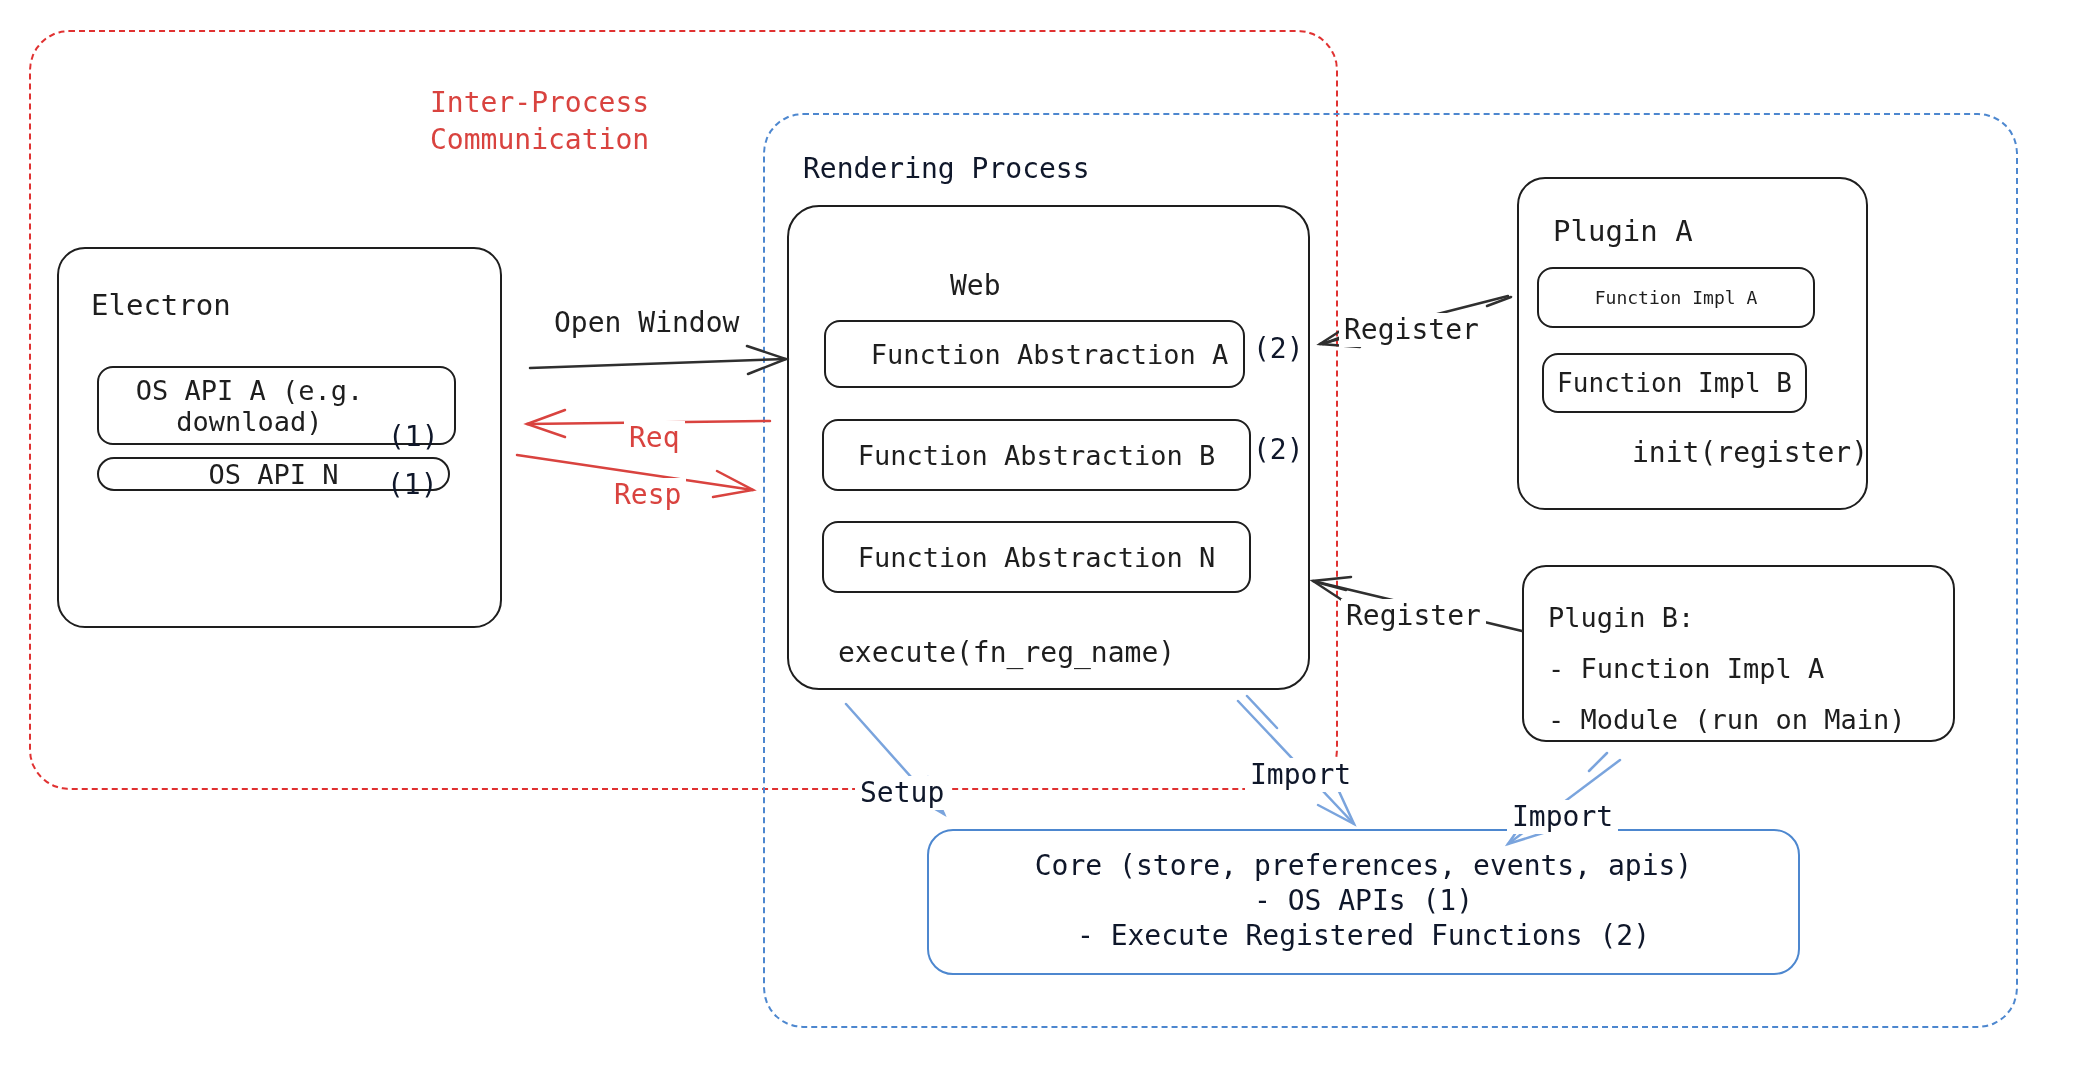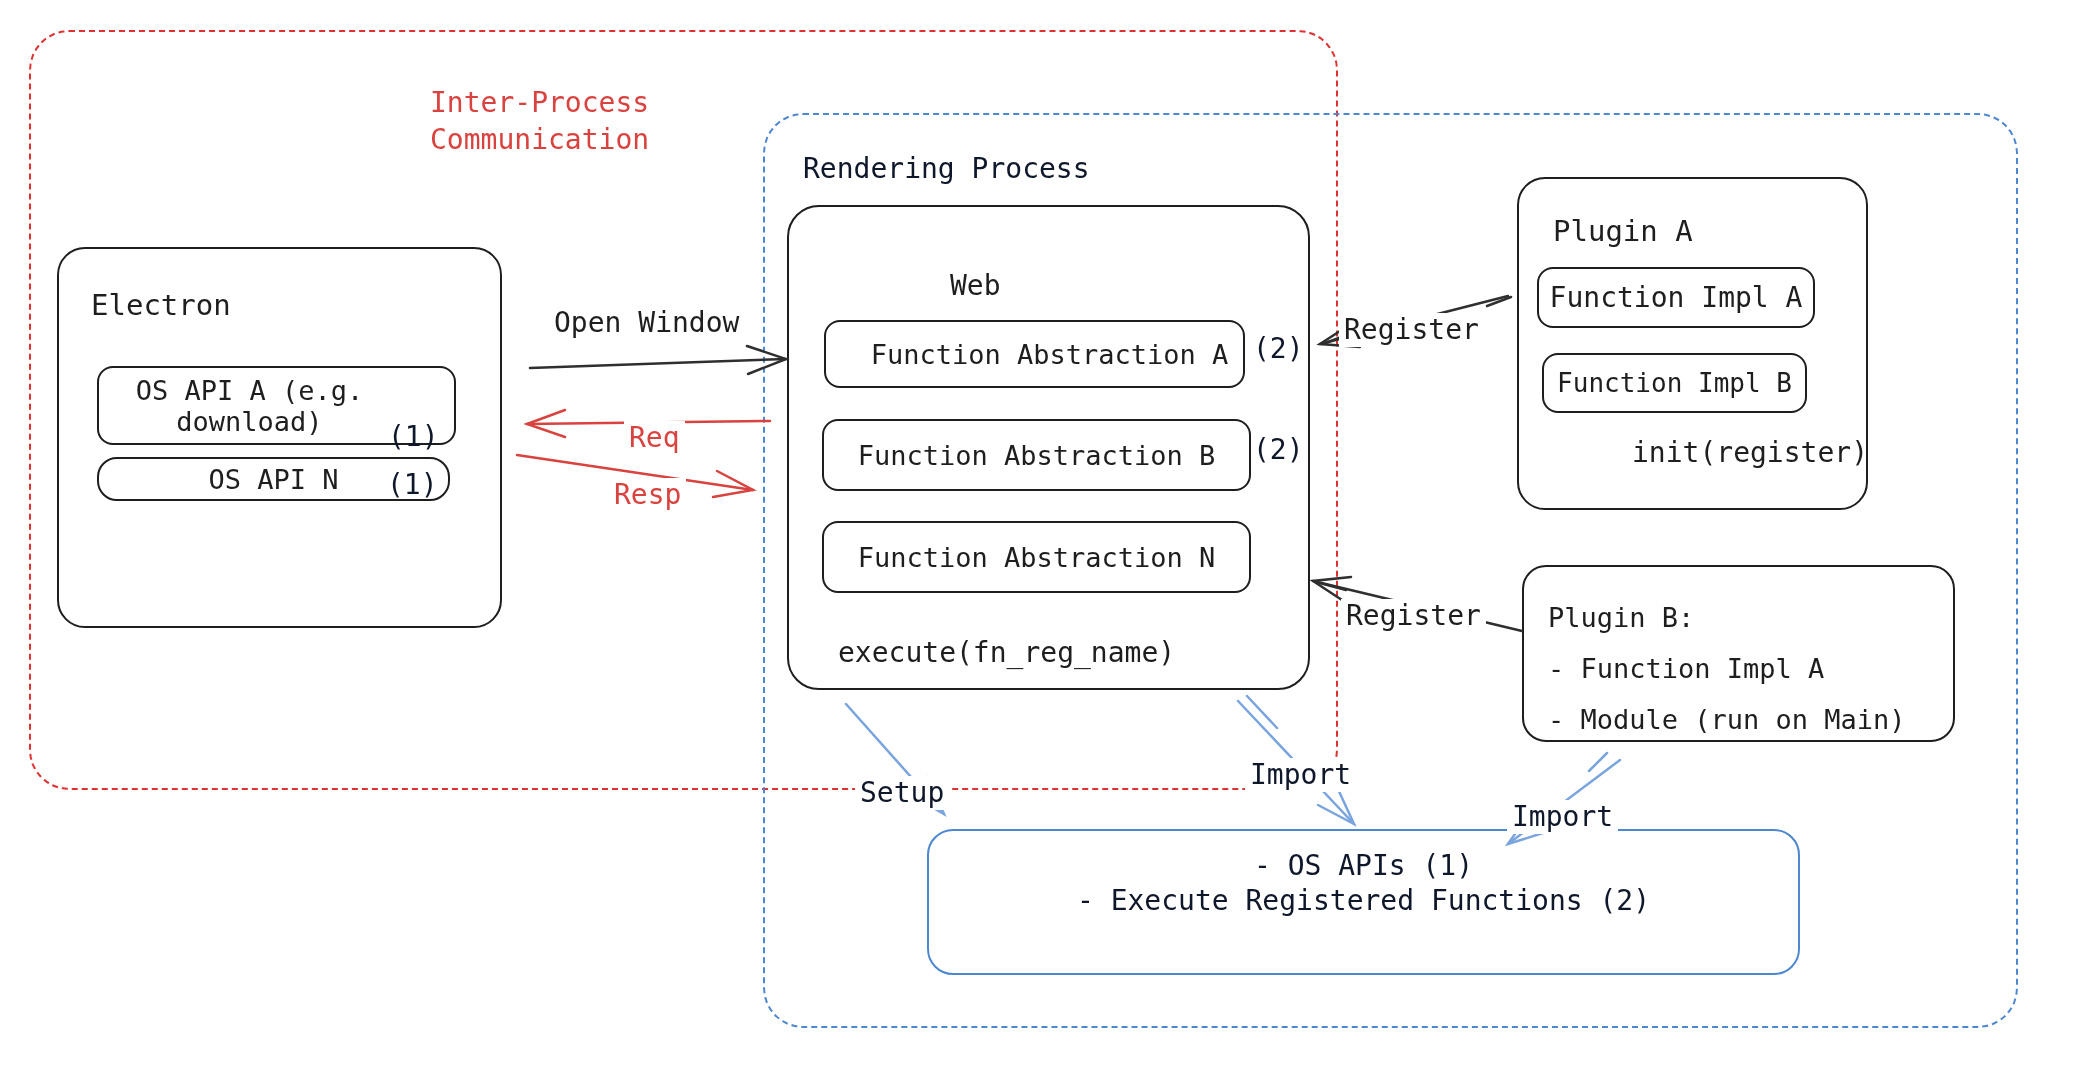--- a/index.html
+++ b/index.html
@@ -39,57 +39,58 @@
 
   <div class="box solid" style="left:57px;top:247px;width:445px;height:381px;"></div>
   <div class="txt f28 black" style="left:91px;top:288px;font-size:29px;">Electron</div>
 
   <div class="box inner" style="left:97px;top:366px;width:359px;height:79px;">
     <div class="center" style="padding-right:54px;">
       <div class="lbl">OS API A (e.g.</div>
       <div class="lbl">download)</div>
     </div>
   </div>
-  <div class="box inner" style="left:97px;top:457px;width:353px;height:44px;border-radius:20px;text-align:right;">
+  <div class="box inner" style="left:97px;top:457px;width:353px;height:34px;border-radius:20px;text-align:right;">
     <span class="lbl">OS API N</span>
   </div>
 
   <div class="box solid" style="left:787px;top:205px;width:523px;height:485px;border-radius:32px;"></div>
   <div class="txt f28 black" style="left:950px;top:269px;">Web</div>
 
   <div class="box inner" style="left:824px;top:320px;width:421px;height:68px;padding-left:30px;">
     <span class="lbl">Function Abstraction A</span>
   </div>
   <div class="box inner" style="left:822px;top:419px;width:429px;height:72px;">
     <span class="lbl">Function Abstraction B</span>
   </div>
   <div class="box inner" style="left:822px;top:521px;width:429px;height:72px;">
     <span class="lbl">Function Abstraction N</span>
   </div>
   <div class="txt f28 black" style="left:838px;top:636px;">execute(fn_reg_name)</div>
 
   <div class="box solid" style="left:1517px;top:177px;width:351px;height:333px;"></div>
   <div class="txt f28 black" style="left:1553px;top:214px;font-size:29px;">Plugin A</div>
   <div class="box inner" style="left:1537px;top:267px;width:278px;height:61px;">
-    <span class="lbl" style="font-size:28px;">Function Impl A</span>
+    <span class="lbl" style="font-size:18px;">Function Impl A</span>
   </div>
   <div class="box inner" style="left:1542px;top:353px;width:265px;height:60px;">
     <span class="lbl" style="font-size:26px;">Function Impl B</span>
   </div>
   <div class="txt f28 black" style="left:1632px;top:436px;">init(register)</div>
 
   <div class="box solid" style="left:1522px;top:565px;width:433px;height:177px;border-radius:24px;"></div>
   <div class="txt f27 black" style="left:1548px;top:592px;line-height:51px;">
     <div>Plugin B:</div>
     <div>- Function Impl A</div>
     <div>- Module (run on Main)</div>
   </div>
 
   <div class="box core" style="left:927px;top:829px;width:873px;height:146px;"></div>
   <div class="txt f28 blue center" style="left:927px;top:848px;width:873px;line-height:35px;white-space:normal;">
+    <div>Core (store, preferences, events, apis)</div>
     <div>- OS APIs (1)</div>
     <div>- Execute Registered Functions (2)</div>
   </div>
 
   <svg class="arrows" viewBox="0 0 2074 1066" fill="none">
 
     <g stroke="#2f2f2f" stroke-width="2.5" stroke-linecap="round">
       <line x1="530" y1="368" x2="786" y2="359"></line>
       <polyline points="748,374 786,359 747,346"></polyline>
     </g>

